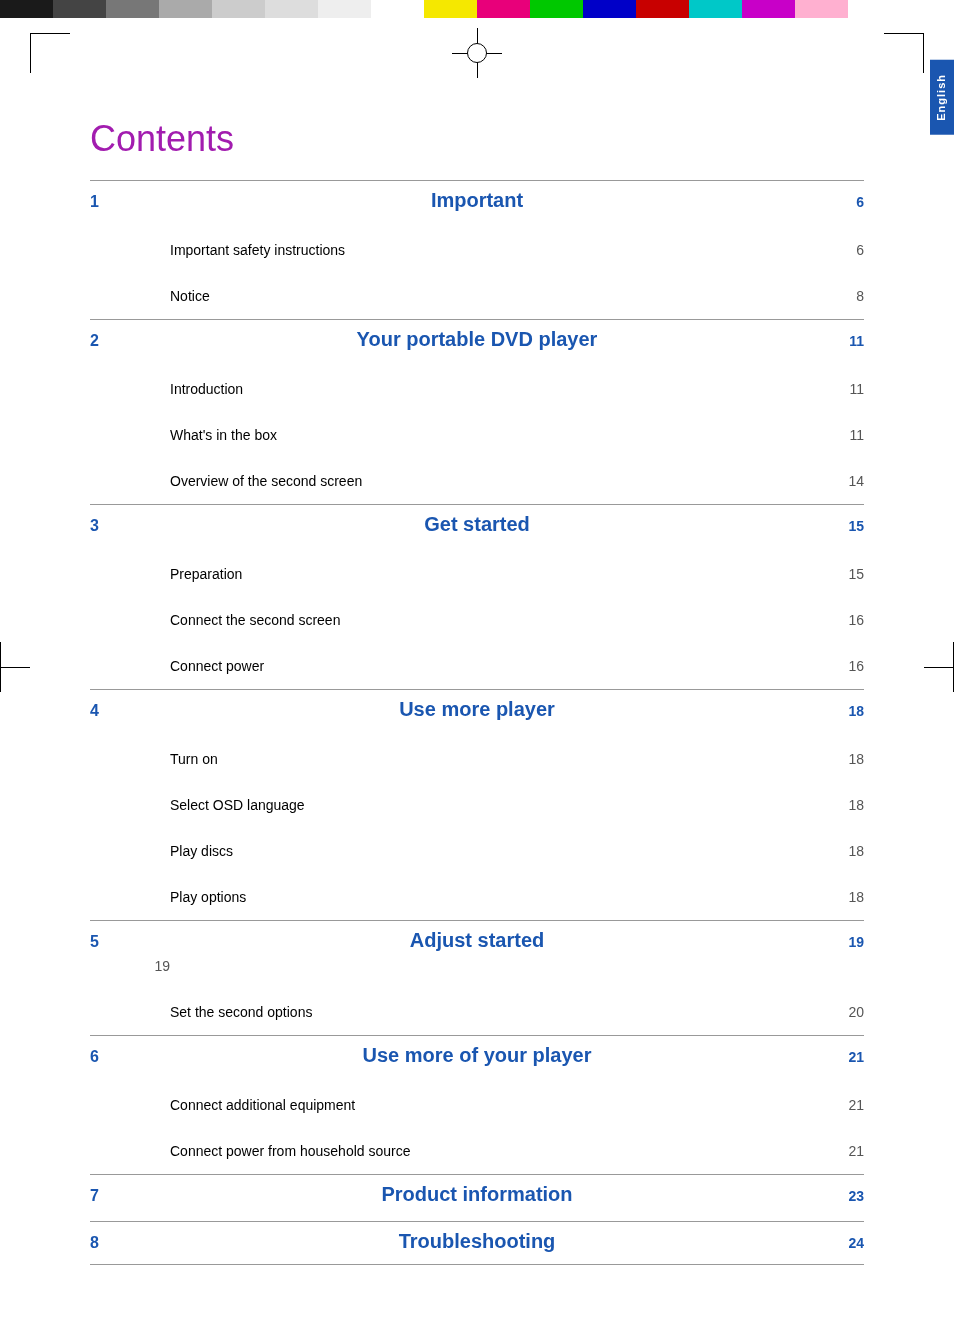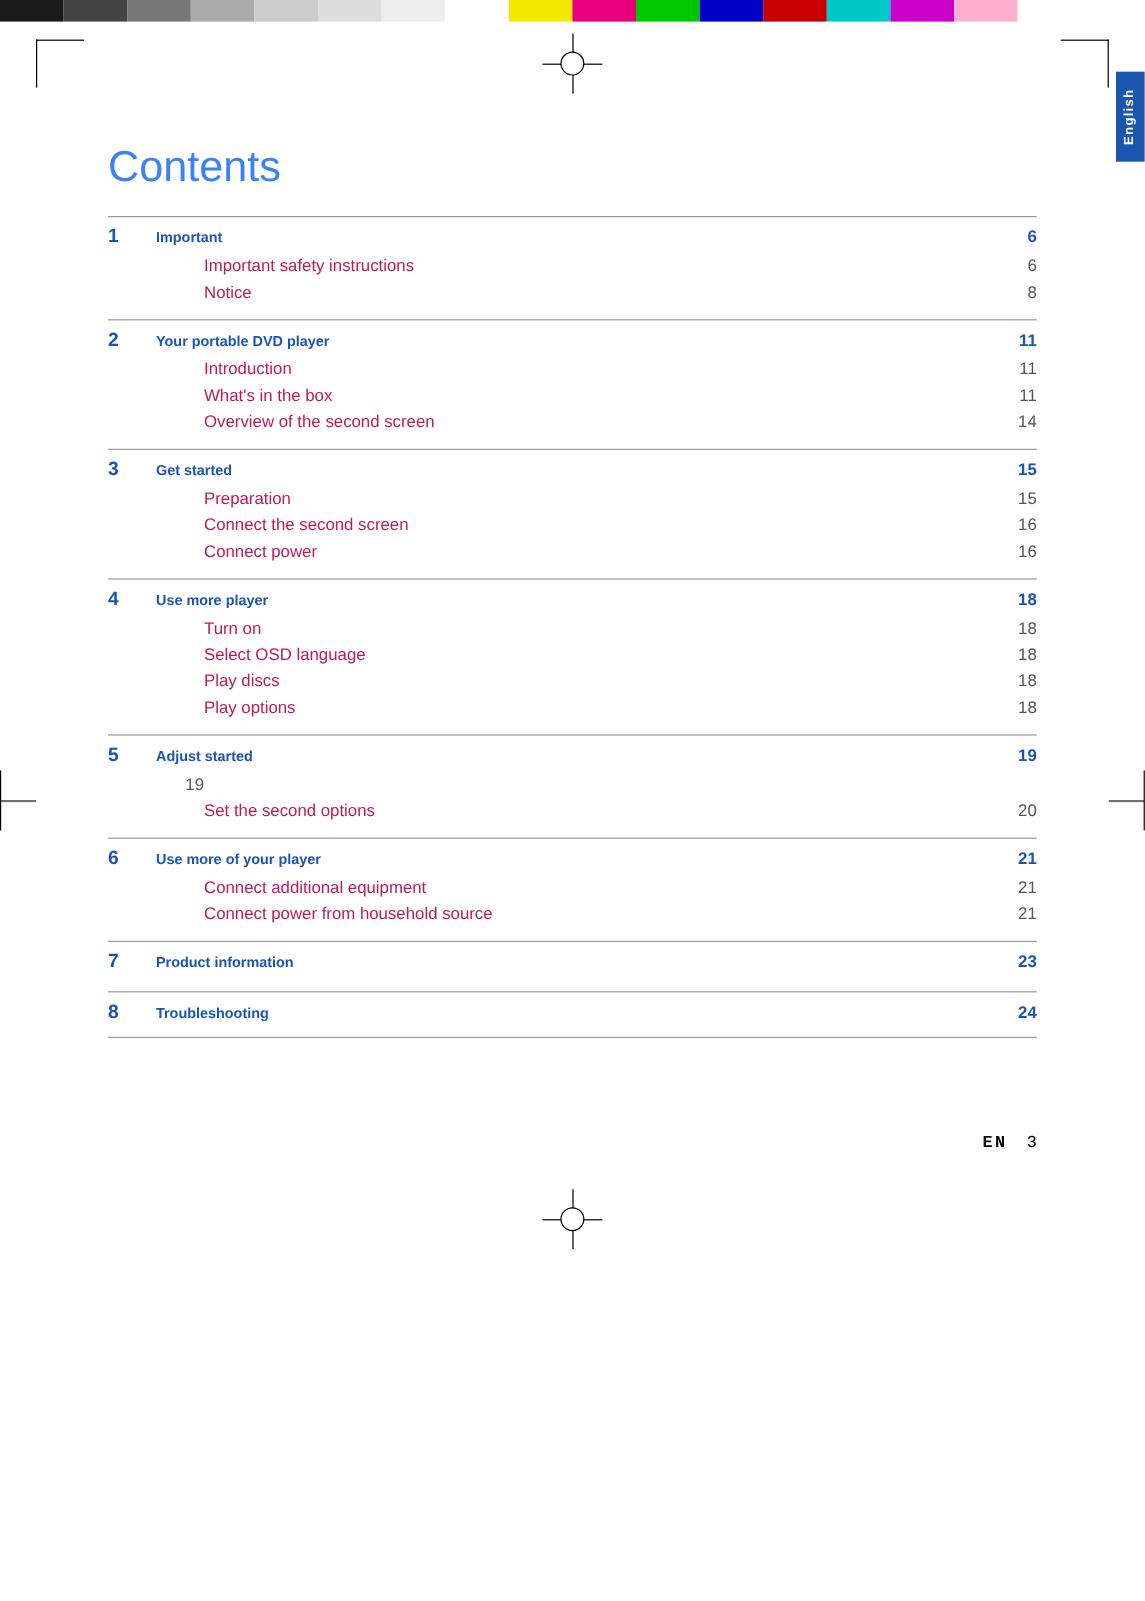--- a/index.html
+++ b/index.html
@@ -118,21 +118,21 @@
       transform: rotate(180deg);
       font-size: 11px;
       font-weight: bold;
       padding: 14px 5px;
       letter-spacing: 1px;
     }
 
     .page-title {
       font-size: 36px;
       font-weight: 300;
-      color: #3b82f6;
+      color: #a21caf;
       margin-bottom: 20px;
       margin-top: 10px;
     }
 
     
     .toc-table {
       width: 100%;
       border-collapse: collapse;
     }
 
@@ -159,30 +159,32 @@
     .toc-num {
       width: 40px;
       font-size: 16px;
       color: #1a56b0;
       font-weight: bold;
       flex-shrink: 0;
     }
 
     .toc-title {
       flex: 1;
-      font-size: 12px;
+      font-size: 20px;
       color: #1a56b0;
       font-weight: bold;
+      text-align: center;
     }
 
     .toc-sub-title {
       flex: 1;
       font-size: 14px;
-      color: #be185d;
+      color: #000000;
       padding-left: 40px;
+      margin-top: 24px;
     }
 
     .toc-page {
       width: 40px;
       text-align: right;
       font-size: 14px;
       color: #1a56b0;
       font-weight: bold;
     }
 

